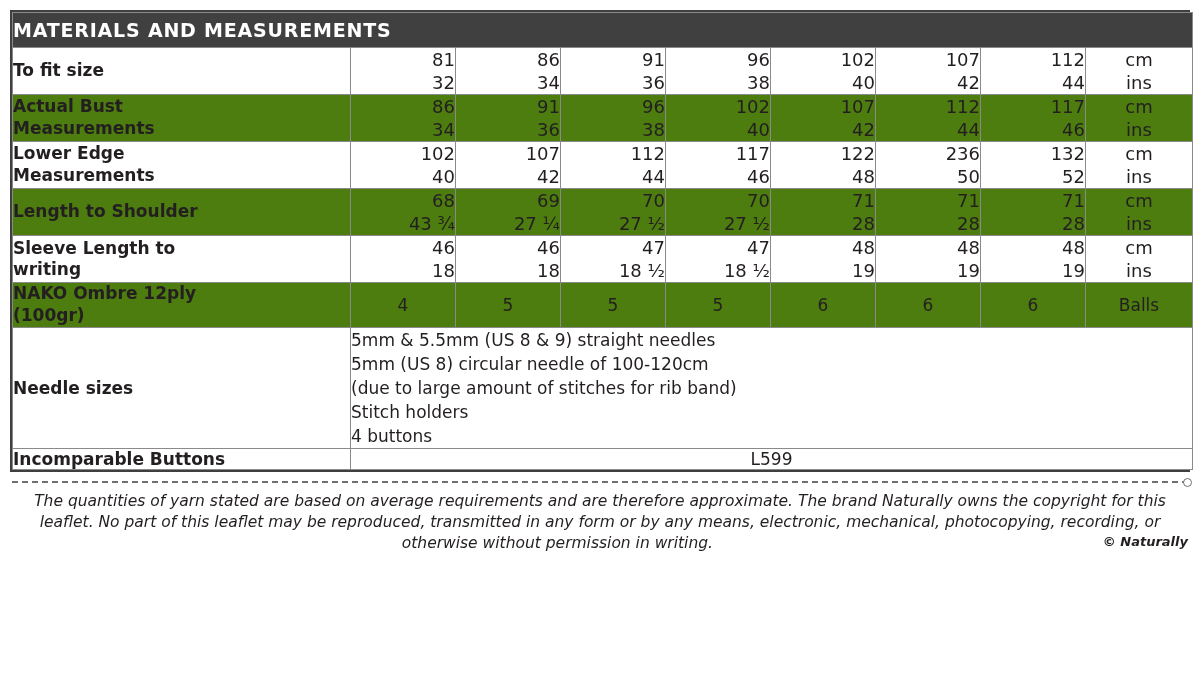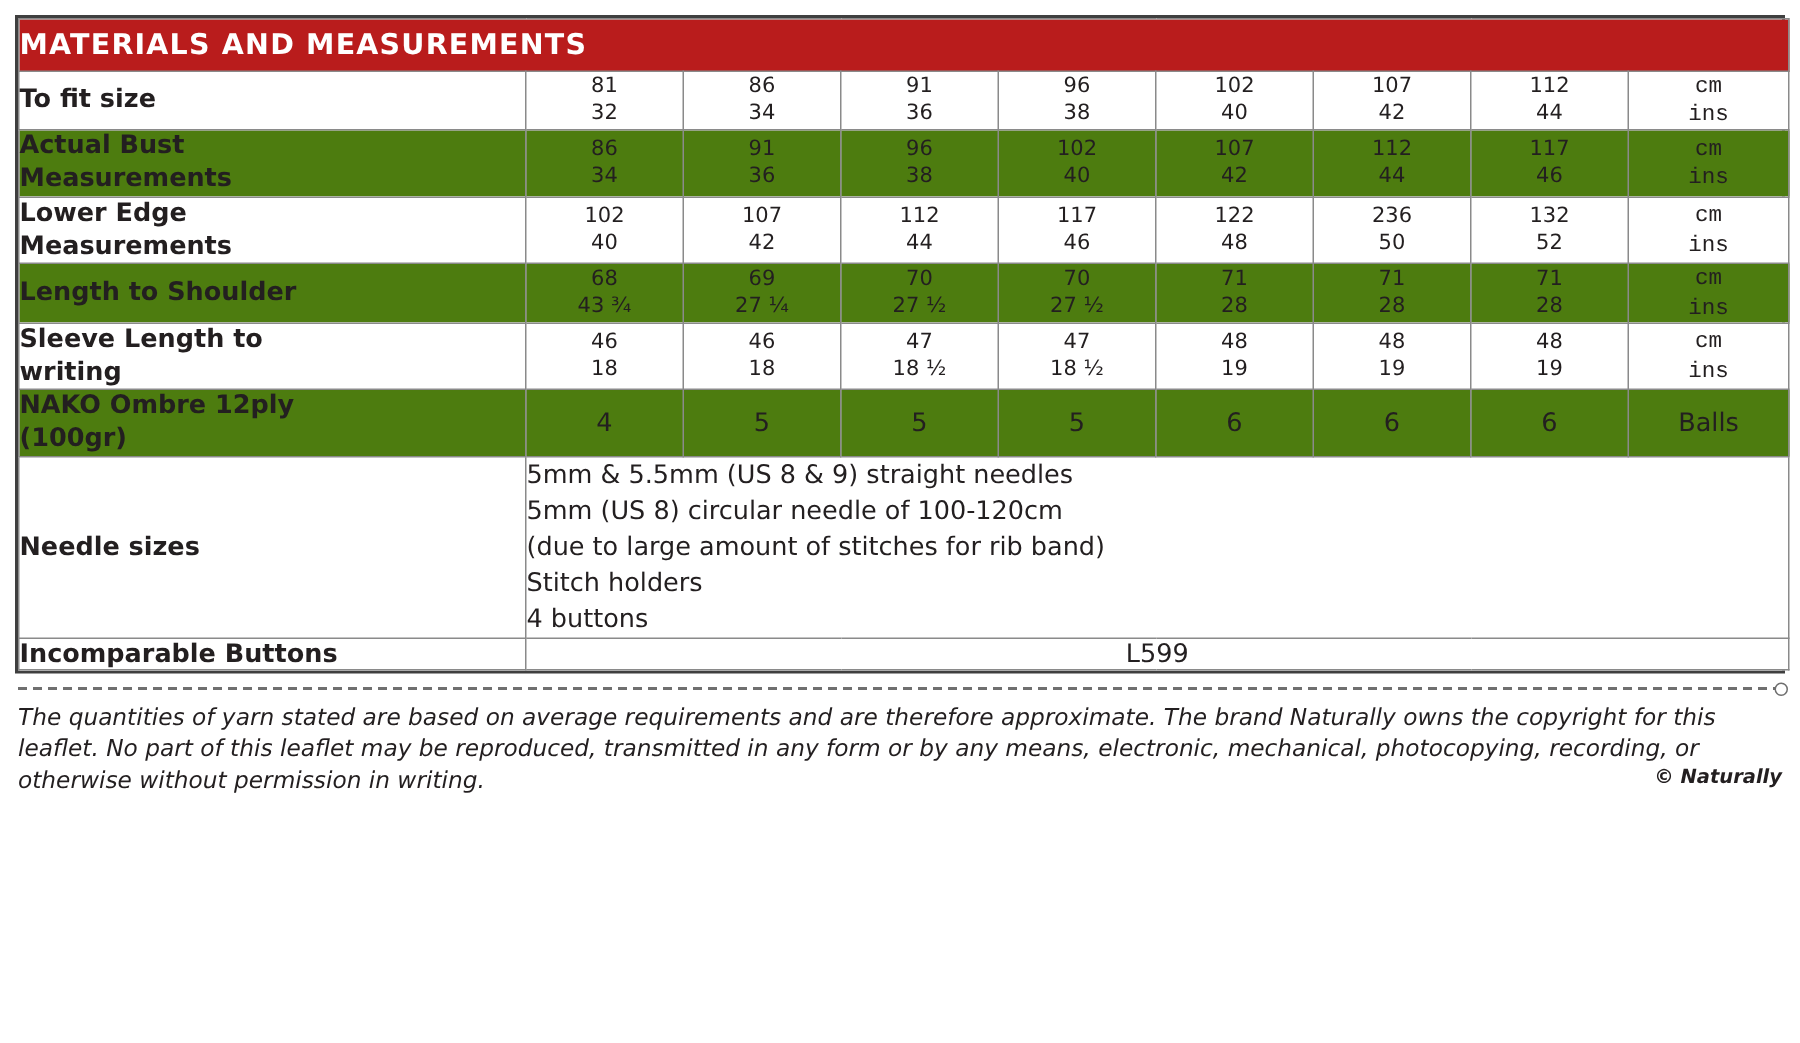--- a/index.html
+++ b/index.html
@@ -30,51 +30,50 @@
     border-collapse: collapse;
     width: 100%;
     table-layout: fixed;
   }
   table.mm td, table.mm th {
     border: 1px solid #8a8a8a;
     padding: 0;
     vertical-align: middle;
   }
   .title-row th {
-    background: #b91c1c;
+    background: #404040;
     color: #ffffff;
     text-align: left;
     font-size: 19px;
     font-weight: bold;
     letter-spacing: 0.8px;
     padding: 8px 0 8px 14px;
     border: 1px solid #8c8f93;
     height: 34px;
   }
   .rowlabel {
     font-weight: bold;
     font-size: 17px;
     padding: 7px 0 7px 14px;
     line-height: 1.28;
     text-align: left;
   }
   .valcell {
-    text-align: center;
-    font-size: 14px;
+    text-align: right;
+    font-size: 18px;
     line-height: 1.28;
     padding: 7px 2px;
   }
   .valcell .cmv { display: block; }
   .valcell .inv { display: block; }
   .unitcell {
     text-align: center;
-    font-size: 15px;
+    font-size: 18px;
     line-height: 1.28;
     padding: 7px 2px;
-    font-family: Liberation Mono, monospace;
   }
   .unitcell span { display: block; }
   .shade { background: #4d7c0f; }
   .plain { background: #ffffff; }
   .single {
     text-align: center;
     font-size: 17px;
     padding: 10px 2px;
   }
   .needle-label {
@@ -110,21 +109,21 @@
     height: 7px;
     border: 1.5px solid #6f6f6f;
     border-radius: 50%;
     background: #ffffff;
   }
   .footnote {
     margin: 8px 2px 0 2px;
     font-style: italic;
     font-size: 15.5px;
     line-height: 1.35;
-    text-align: left;
+    text-align: center;
   }
   .copyright {
     float: right;
     font-weight: bold;
     font-style: italic;
     font-size: 13px;
   }
 </style>
 </head>
 <body>

